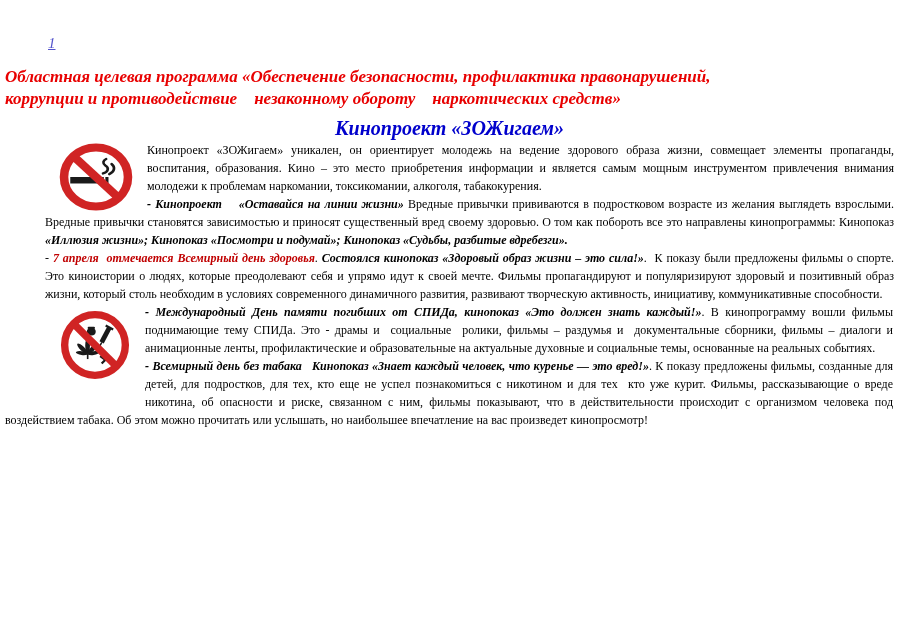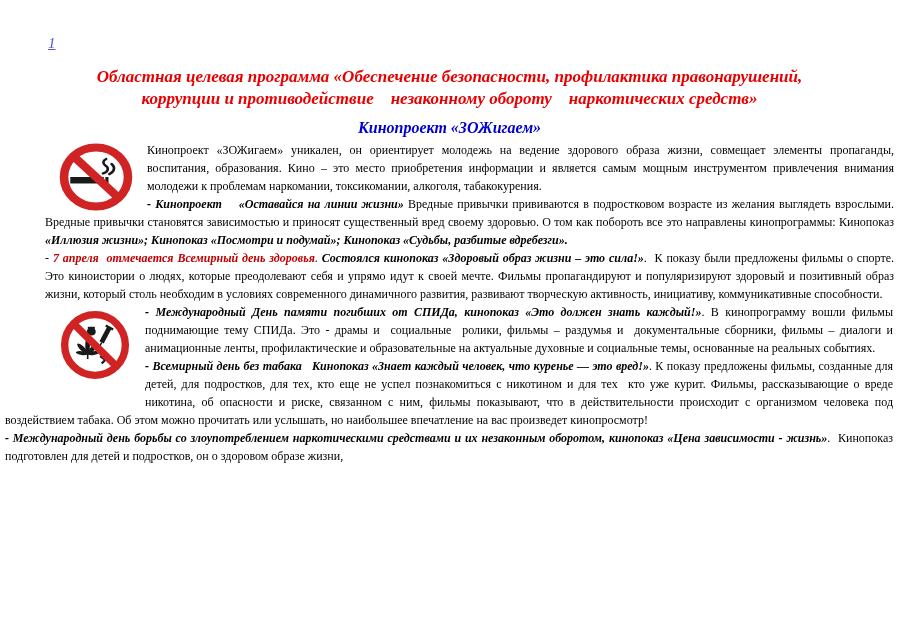--- a/index.html
+++ b/index.html
@@ -21,26 +21,26 @@
     color:#5454cc;
     font-style:italic;
     text-decoration:underline;
     font-size:15px;
     cursor:pointer;
   }
   .title {
     font-size:17px; line-height:22px;
     font-weight:bold; font-style:italic;
     color:#e80000;
-    text-align:center;
+    text-align:left;
     white-space:pre-wrap;
     margin:14px 0 0 0;
   }
   .subtitle {
-    font-size:16px; line-height:18px;
+    font-size:20px; line-height:18px;
     font-weight:bold; font-style:italic;
     color:#0000cc;
     text-align:center;
     margin:9px 0 4px 0;
   }
   .para {
     margin:0;
     font-size:12px; line-height:18px;
     text-align:justify;
     white-space:pre-wrap;
@@ -108,16 +108,15 @@
           <rect x="40" y="25.5" width="10" height="3" rx="1.5"></rect>
         </g>
         <path d="M57 65 l7 5 l-5 5" stroke="#1a1a1a" stroke-width="3" fill="none"></path>
         <line x1="21" y1="21" x2="79" y2="79" stroke="#d02424" stroke-width="10"></line>
       </svg>
     </div>
     <p class="para"><span class="bi">- Международный День памяти погибших от СПИДа, кинопоказ «Это должен знать каждый!»</span><span>. В кинопрограмму вошли фильмы поднимающие тему СПИДа. Это - драмы и  социальные  ролики, фильмы – раздумья и  документальные сборники, фильмы – диалоги и анимационные ленты, профилактические и образовательные на актуальные духовные и социальные темы, основанные на реальных событиях.</span></p>
 
     <p class="para"><span class="bi">- Всемирный день без табака   Кинопоказ «Знает каждый человек, что куренье — это вред!»</span><span>. К показу предложены фильмы, созданные для детей, для подростков, для тех, кто еще не успел познакомиться с никотином и для тех  кто уже курит. Фильмы, рассказывающие о вреде никотина, об опасности и риске, связанном с ним, фильмы показывают, что в действительности происходит с организмом человека под воздействием табака. Об этом можно прочитать или услышать, но наибольшее впечатление на вас произведет кинопросмотр!</span></p>
 
-    <p class="para"><span class="bi">- Международный день борьбы со злоупотреблением наркотическими средствами и их незаконным оборотом, кинопоказ «Цена зависимости - жизнь»</span><span>.  Кинопоказ подготовлен для детей и подростков, он о здоровом образе жизни,</span></p>
   </div>
 
 </div>
 
 </body></html>

